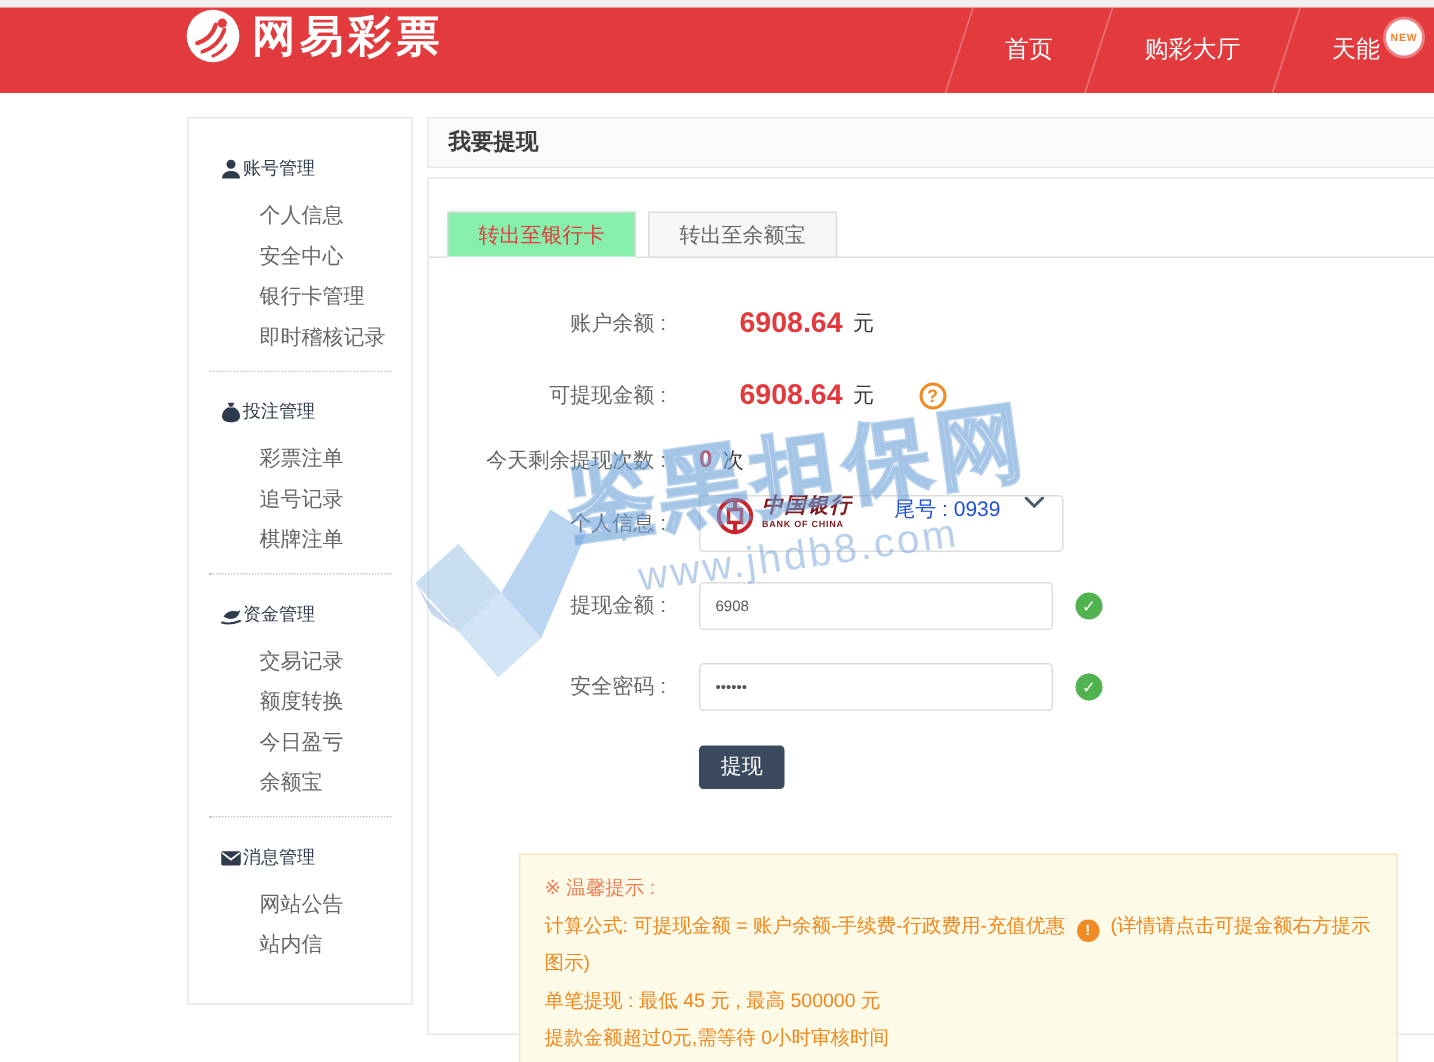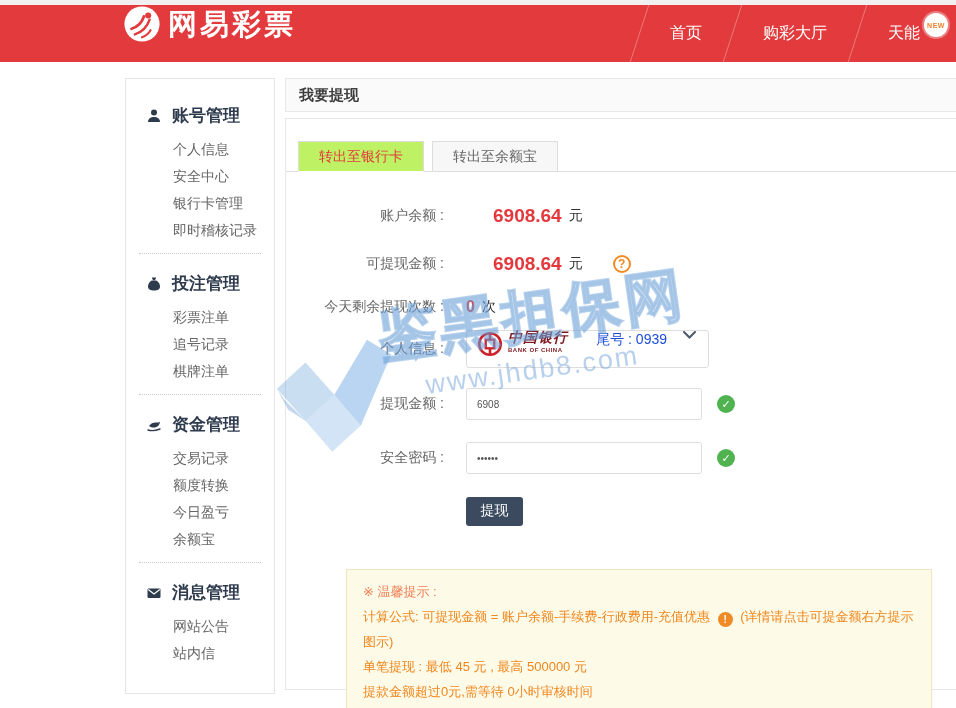--- a/index.html
+++ b/index.html
@@ -16,38 +16,38 @@
   .nav-item { display:flex; align-items:center; padding:0 30px; color:#fff; font-size:16px; cursor:pointer; position:relative; }
   .nav-sep { width:1px; background:rgba(255,255,255,.32); transform:skewX(-18deg); }
   .badge-new { position:absolute; top:8px; right:2px; width:24px; height:24px; border-radius:50%;
     background:#fff; color:#f4812d; font-size:7px; font-weight:bold; display:flex;
     align-items:center; justify-content:center; letter-spacing:.5px;
     box-shadow:0 0 0 2px rgba(255,255,255,.35); }
 
   
   .sidebar { position:absolute; left:125px; top:78px; width:150px; background:#fff;
     border:1px solid #e5e5e5; padding:16px 0 26px 0; }
-  .side-title { display:flex; align-items:center; gap:10px; padding:9px 0 9px 20px;
-    font-size:17px; font-weight:bold; color:#2e3b4d; cursor:pointer; }
+  .side-title { display:flex; align-items:center; padding:9px 0 9px 20px;
+    font-size:12px; font-weight:normal; color:#2e3b4d; cursor:pointer; }
   .side-title svg { flex:0 0 auto; }
   .side-item { height:27px; line-height:27px; padding-left:47px; font-size:14px; color:#666; cursor:pointer; }
   .side-div { border-top:1px dotted #c9c9c9; margin:9px 13px; }
 
   
   .page-titlebar { position:absolute; left:285px; top:78px; right:-2px; height:34px;
     background:#fafafa; border:1px solid #e8e8e8; line-height:32px; padding-left:13px;
     font-size:15px; font-weight:bold; color:#3d3d3d; }
   .panel { position:absolute; left:285px; top:118px; right:-2px; bottom:18px;
     background:#fff; border:1px solid #e8e8e8; }
 
   
   .tabs { position:absolute; left:12px; top:22px; display:flex; z-index:2; }
   .tab { height:31px; line-height:29px; padding:0 20px; font-size:14px; border:1px solid #ddd;
     background:#f7f7f7; color:#666; margin-right:8px; cursor:pointer; }
-  .tab.active { background:#bef264; color:#e4393c; border-bottom-color:#fff; }
+  .tab.active { background:#86efac; color:#e4393c; border-bottom-color:#fff; }
   .tab-baseline { position:absolute; left:0; right:0; top:52px; height:1px; background:#ddd; z-index:1; }
 
   
   .form-row { position:absolute; left:0; display:flex; align-items:center; }
   .row-label { width:158px; text-align:right; font-size:14px; color:#666; flex:0 0 auto; }
   .row-value { margin-left:22px; display:flex; align-items:center; }
   .big-num { color:#e4393c; font-size:19px; font-weight:bold;margin-left:27px; }
   .mid-num { color:#e4393c; font-size:16px; font-weight:bold; }
   .unit { color:#333; font-size:14px; margin-left:7px; }
   .q-icon { margin-left:30px; width:18px; height:18px; border:2px solid #f08a24; border-radius:50%;

